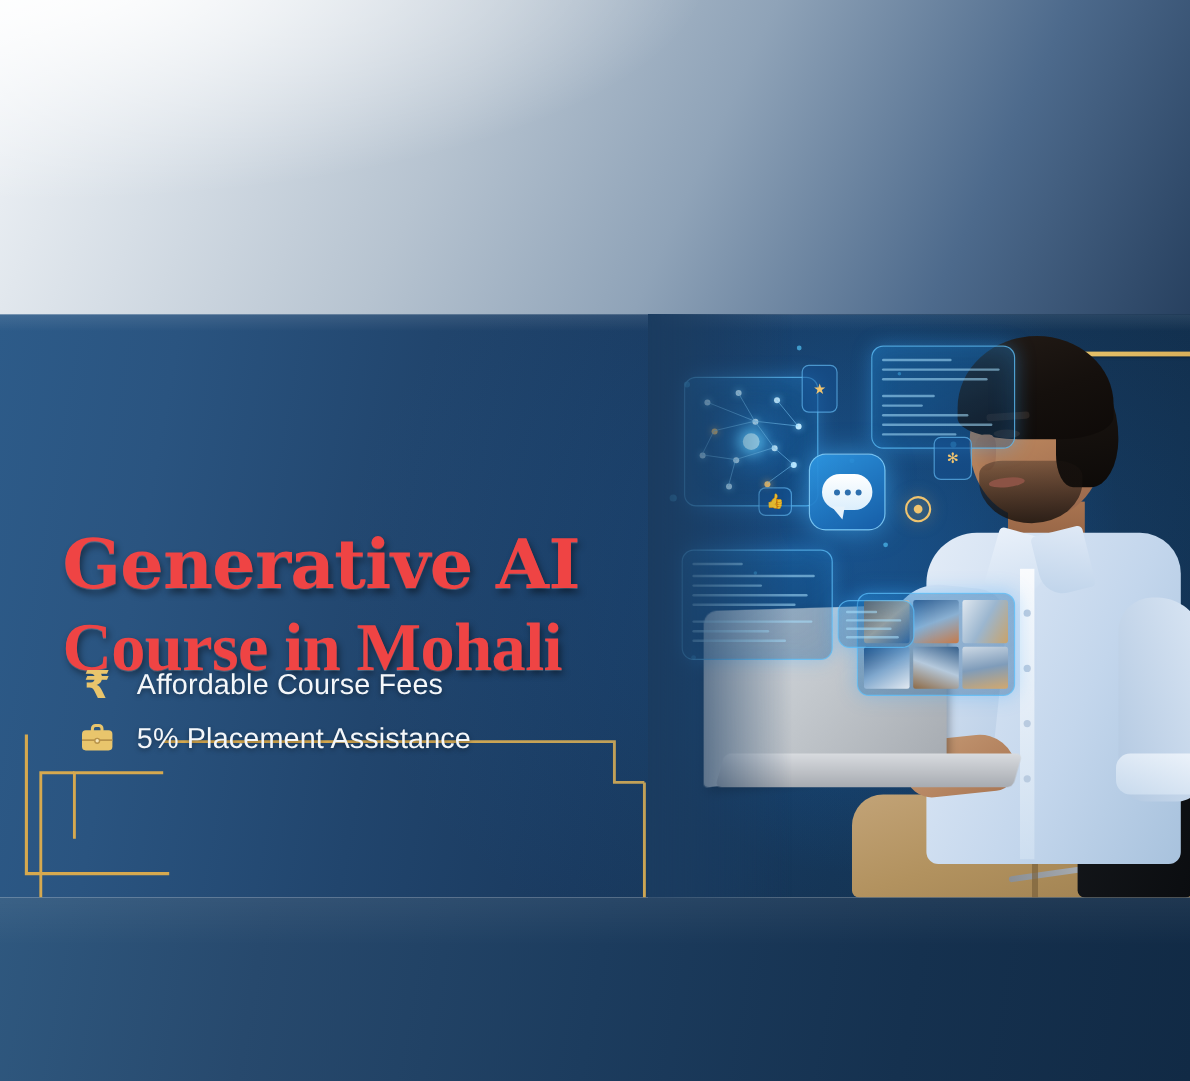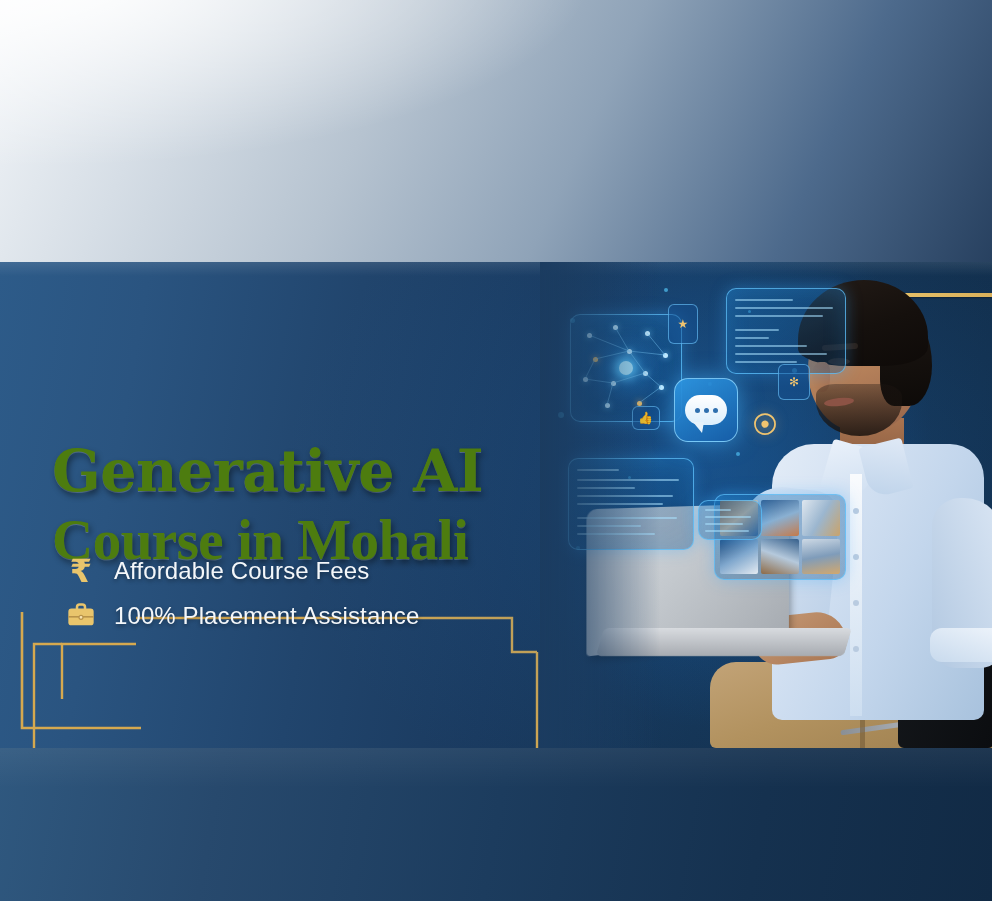--- a/index.html
+++ b/index.html
@@ -81,21 +81,21 @@
   
   .headline {
     position: absolute;
     left: 52px; top: 367px;
     width: 520px;
     font-family: "DejaVu Serif", "Liberation Serif", serif;
     font-weight: 700;
     font-size: 57px;
     line-height: 69px;
     letter-spacing: -0.5px;
-    color: #4d7c0f;
+    color: #ef4444;
     text-shadow: 2px 4px 6px rgba(0,0,0,0.45), 0 1px 0 rgba(255,255,255,0.25);
     white-space: pre-line;
   }
   .headline .l2 { display:block;font-family:Liberation Serif, serif; }
 
   
   .features {
     position: absolute;
     left: 62px; top: 548px;
     width: 470px;
@@ -537,21 +537,21 @@
 
     <div class="feature-row">
       <span class="feature-icon">
         <svg width="32" height="32" viewBox="0 0 24 24">
           <path d="M9 6.4 V5.4 a2 2 0 0 1 2-2 h2 a2 2 0 0 1 2 2 v1" fill="none" stroke="#e9c56c" stroke-width="1.9" stroke-linecap="round"></path>
           <rect x="2.5" y="6.4" width="19" height="12.6" rx="2.4" fill="#e9c56c"></rect>
           <path d="M2.5 12.6 h19" stroke="#b8934a" stroke-width="1.2"></path>
           <circle cx="12" cy="13" r="1.5" fill="#f6e3b3" stroke="#b8934a" stroke-width="0.9"></circle>
         </svg>
       </span>
-      <span class="feature-label">100% Placement Assistance</span>
+      <span class="feature-label">5% Placement Assistance</span>
     </div>
   </div>
 
   <svg style="position:absolute;left:0;top:560px;width:200px;height:200px;">
     <path d="M22,52 L22,168 L141,168" stroke="#d6a94f" stroke-width="2.6" fill="none"></path>
   </svg>
 
   <div class="footer-band"></div>
 
 </div>

